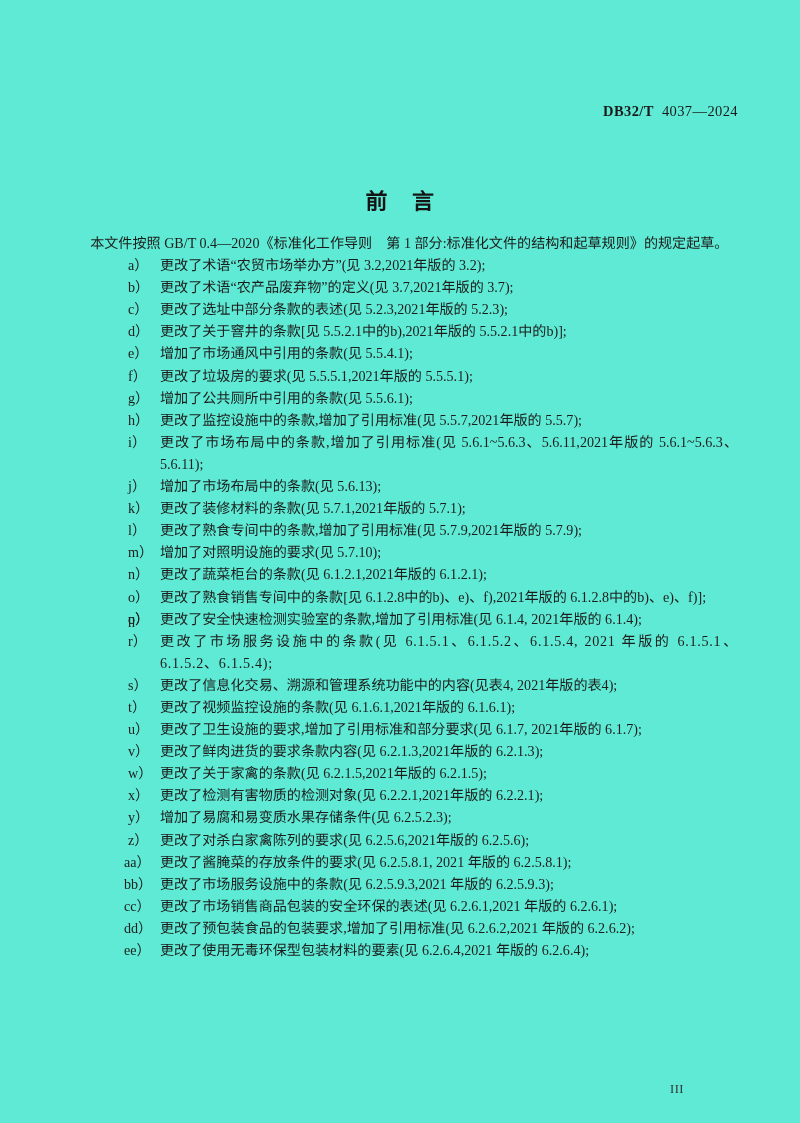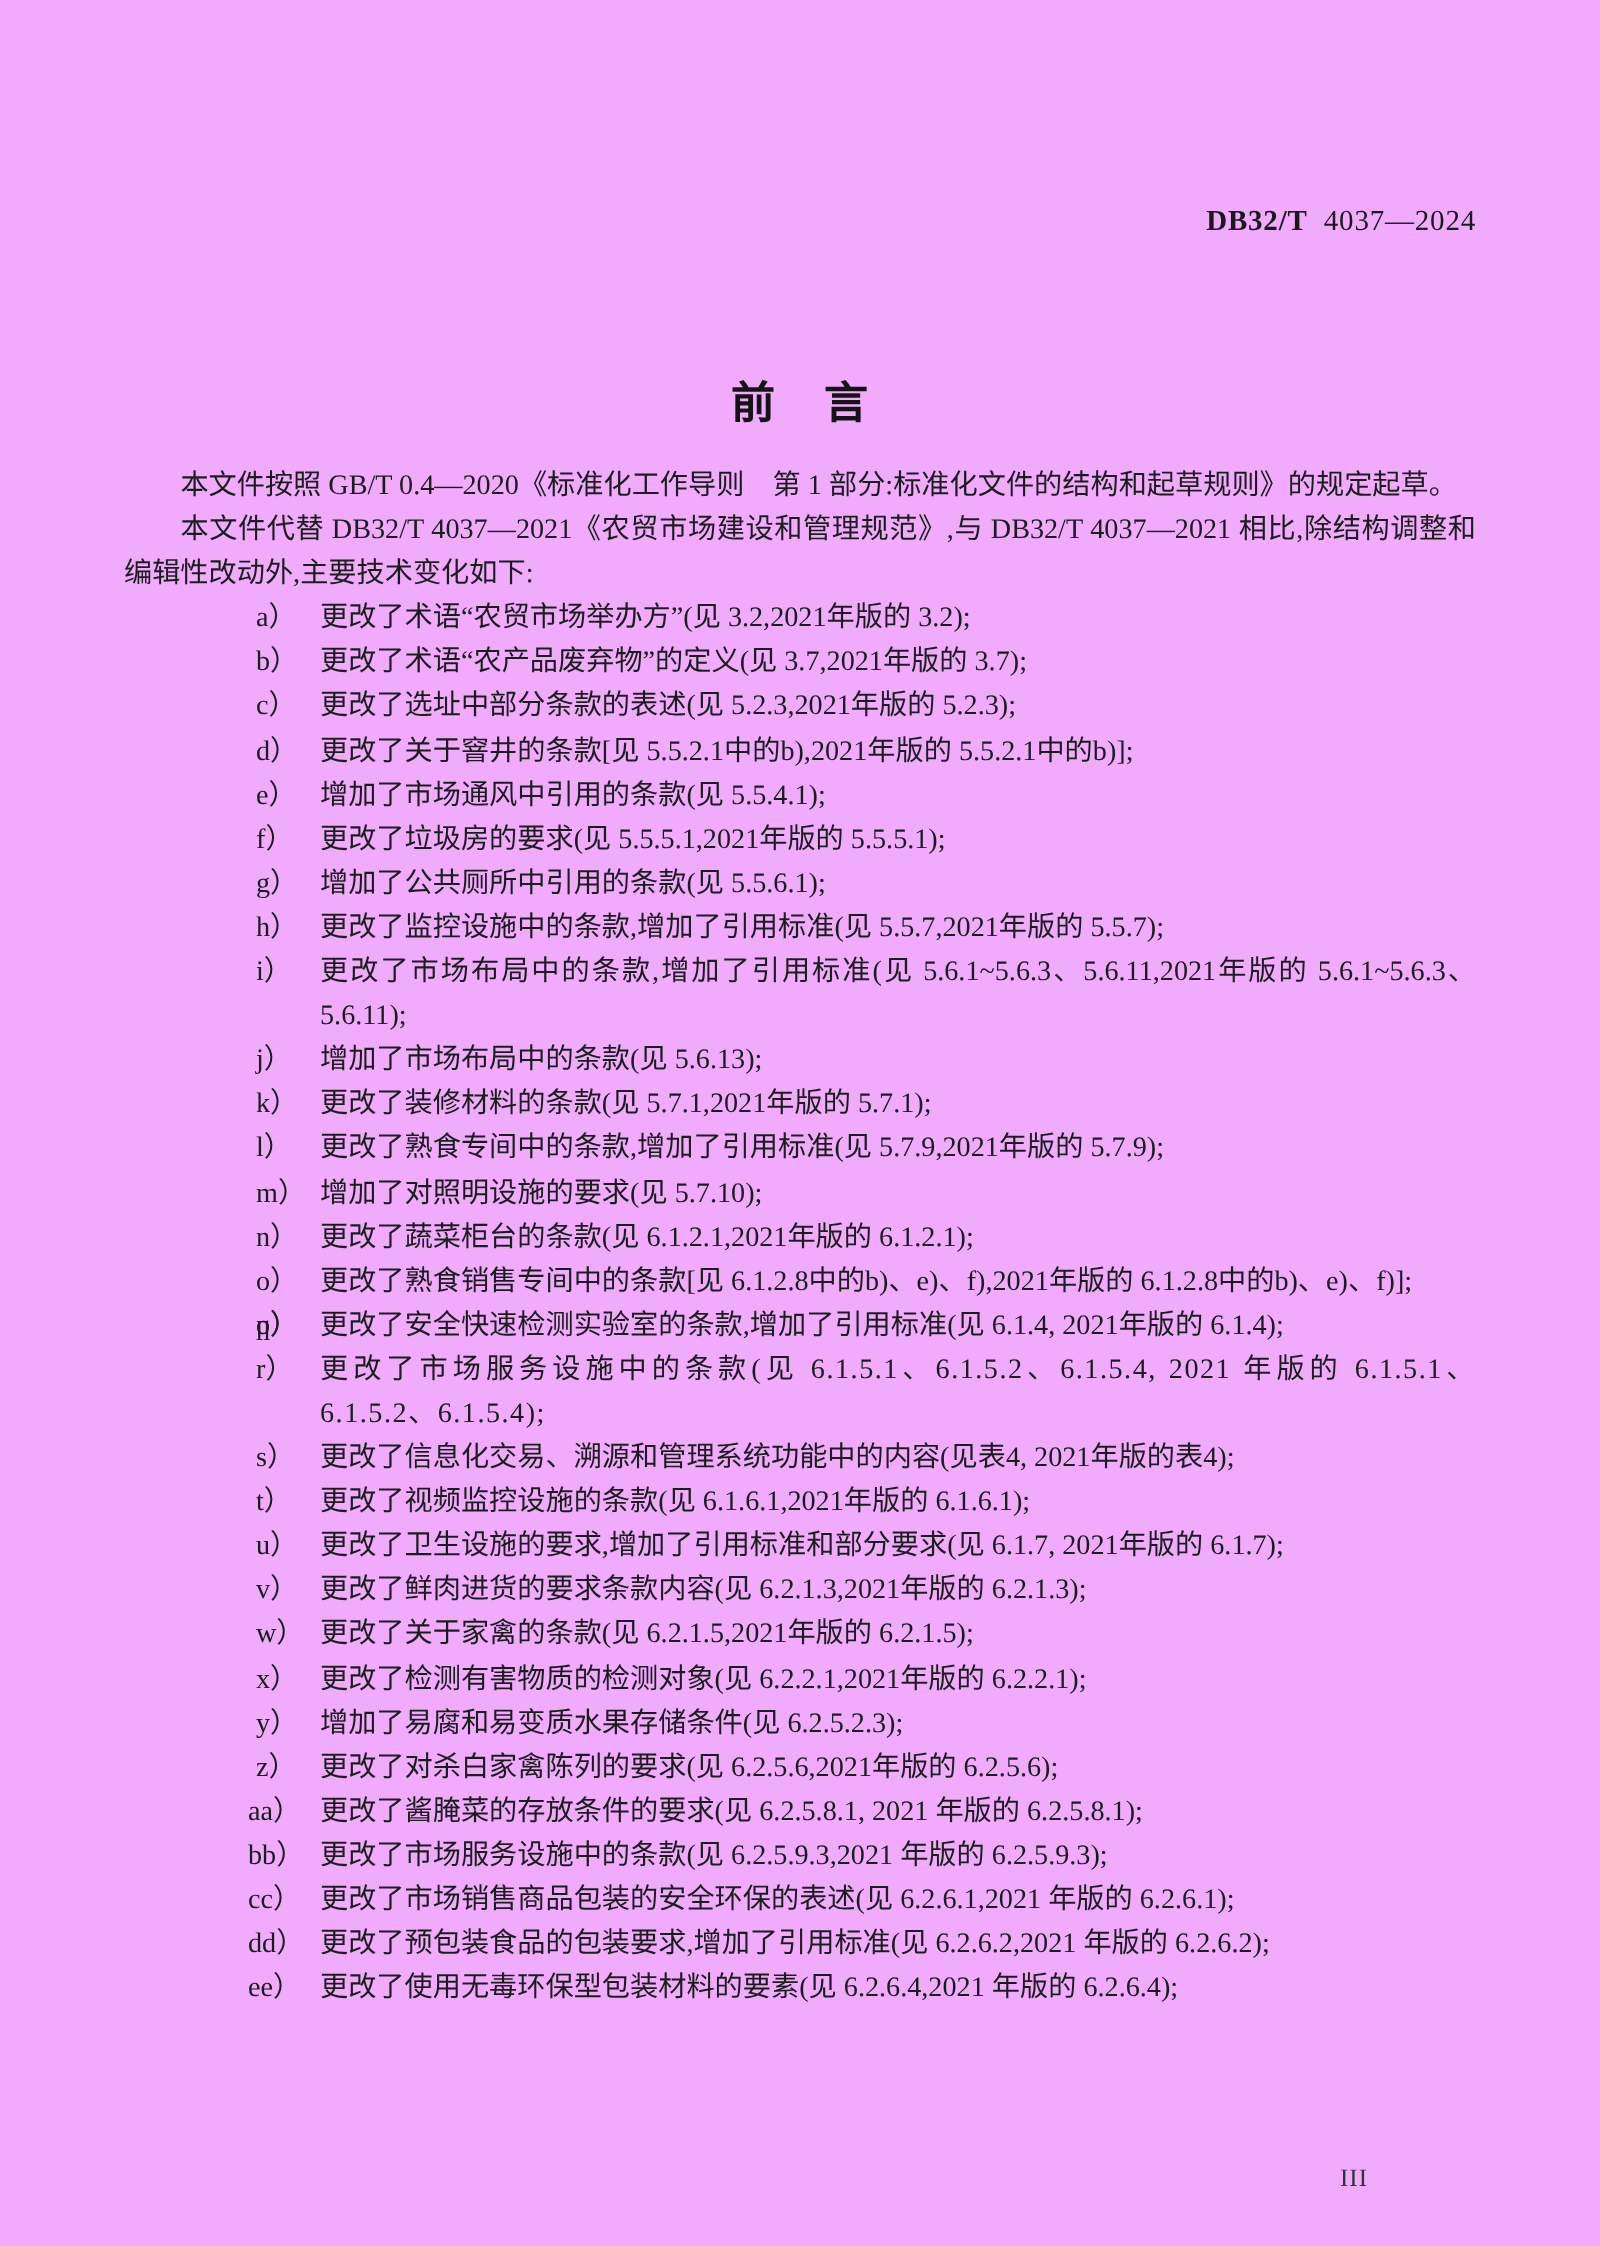--- a/index.html
+++ b/index.html
@@ -10,21 +10,21 @@
   }
   body {
     font-family: "Liberation Serif", "DejaVu Serif", serif;
     color: #1a1a1a;
   }
   .page {
     position: relative;
     width: 800px;
     height: 1123px;
     margin: 0 auto;
-    background: #f0abfc;
+    background: #5eead4;
     overflow: hidden;
     box-sizing: border-box;
   }
 
   
   .running-header {
     position: absolute;
     top: 98px;
     left: 62px;
     right: 62px;
@@ -136,21 +136,20 @@
 <div class="page">
 
   <div class="running-header">
     <div class="std-number"><span class="std-prefix">DB32/T</span><span>&nbsp;&nbsp;</span><span>4037—2024</span></div>
   </div>
 
   <h1 class="doc-title">前    言</h1>
 
   <div class="content">
     <p class="para">本文件按照 GB/T 0.4—2020《标准化工作导则　第 1 部分:标准化文件的结构和起草规则》的规定起草。</p>
-    <p class="para">本文件代替 DB32/T 4037—2021《农贸市场建设和管理规范》,与 DB32/T 4037—2021 相比,除结构调整和编辑性改动外,主要技术变化如下:</p>
     <ol class="item-list">
         <li class="item">
           <span class="marker">a）</span>
           <span class="item-text">更改了术语“农贸市场举办方”(见 3.2,2021年版的 3.2);</span>
         </li>
         <li class="item">
           <span class="marker">b）</span>
           <span class="item-text">更改了术语“农产品废弃物”的定义(见 3.7,2021年版的 3.7);</span>
         </li>
         <li class="item">

